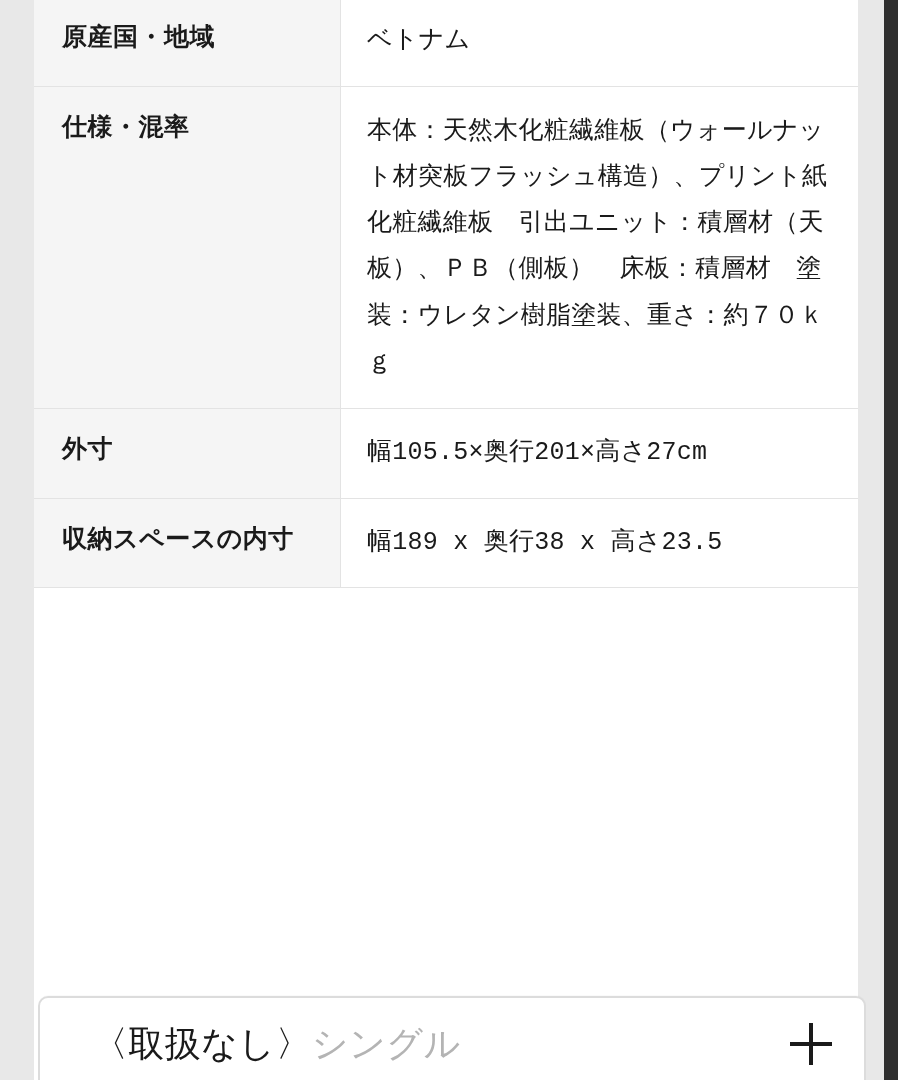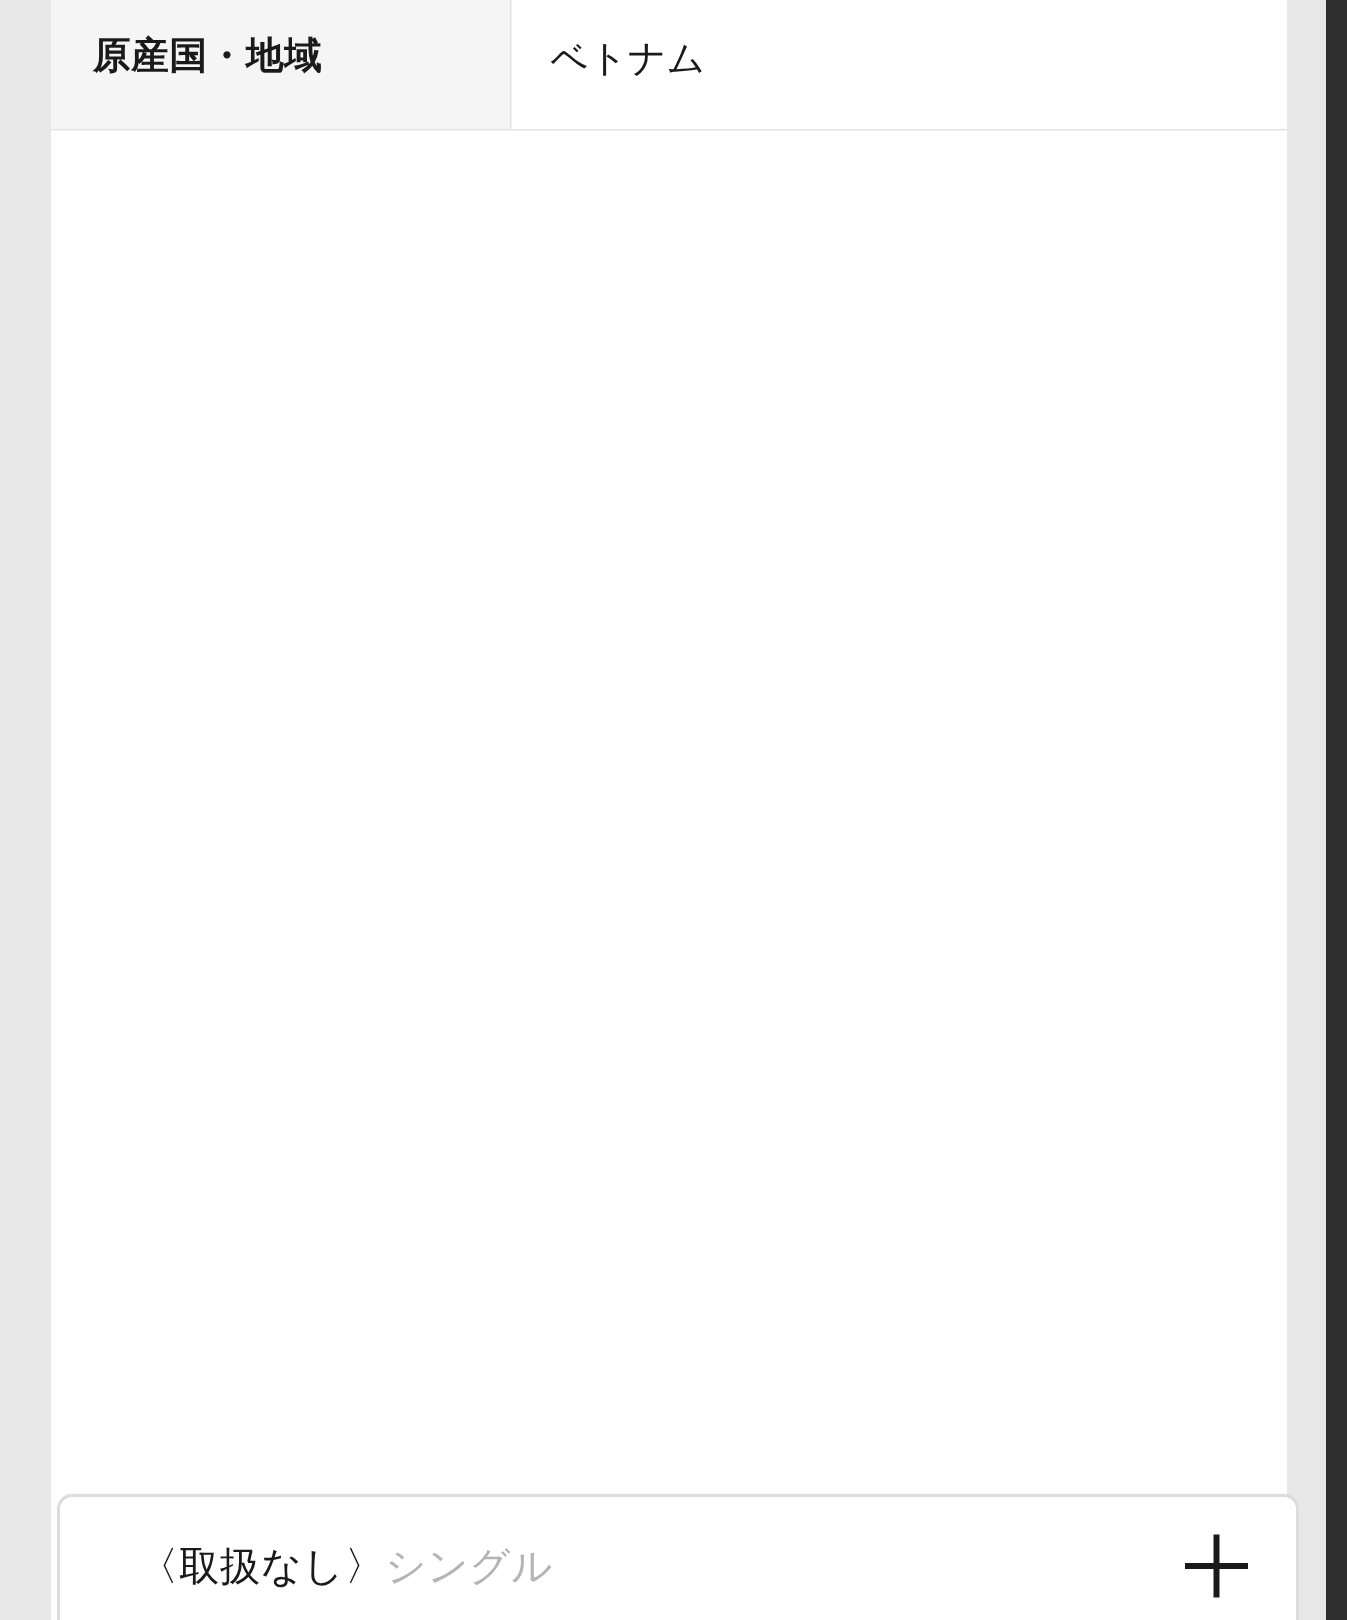--- a/index.html
+++ b/index.html
@@ -98,21 +98,21 @@
     background: #ffffff;
     border: 2px solid #dcdcdc;
     border-radius: 10px;
     box-shadow: 0 -1px 0 rgba(0,0,0,0.02);
     display: flex;
     align-items: center;
     justify-content: space-between;
     padding: 0 30px 0 52px;
   }
   .accordion-label {
-    font-size: 27px;
+    font-size: 36px;
     letter-spacing: 0.01em;
     white-space: nowrap;
   }
   .accordion-label .tag {
     color: #1a1a1a;
   }
   .accordion-label .muted {
     color: #b4b4b4;
   }
   .plus-icon {
@@ -156,20 +156,32 @@
   <div class="edge-left"></div>
   <div class="edge-right"></div>
   <div class="edge-right-dark"></div>
 
   <table class="spec-table">
     <tbody>
       <tr class="row-origin">
         <th>原産国・地域</th>
         <td>ベトナム</td>
       </tr>
+      <tr class="row-spec">
+        <th>仕様・混率</th>
+        <td>本体：天然木化粧繊維板（ウォールナット材突板フラッシュ構造）、プリント紙化粧繊維板　引出ユニット：積層材（天板）、ＰＢ（側板）　床板：積層材　塗装：ウレタン樹脂塗装、重さ：約７０ｋｇ</td>
+      </tr>
+      <tr>
+        <th>外寸</th>
+        <td>幅105.5×奥行201×高さ27cm</td>
+      </tr>
+      <tr>
+        <th>収納スペースの内寸</th>
+        <td>幅189 x 奥行38 x 高さ23.5</td>
+      </tr>
     </tbody>
   </table>
 
   <div class="accordion">
     <div class="accordion-label">
       <span class="tag">〈取扱なし〉</span><span class="muted">シングル</span>
     </div>
     <div class="plus-icon"></div>
   </div>
 

